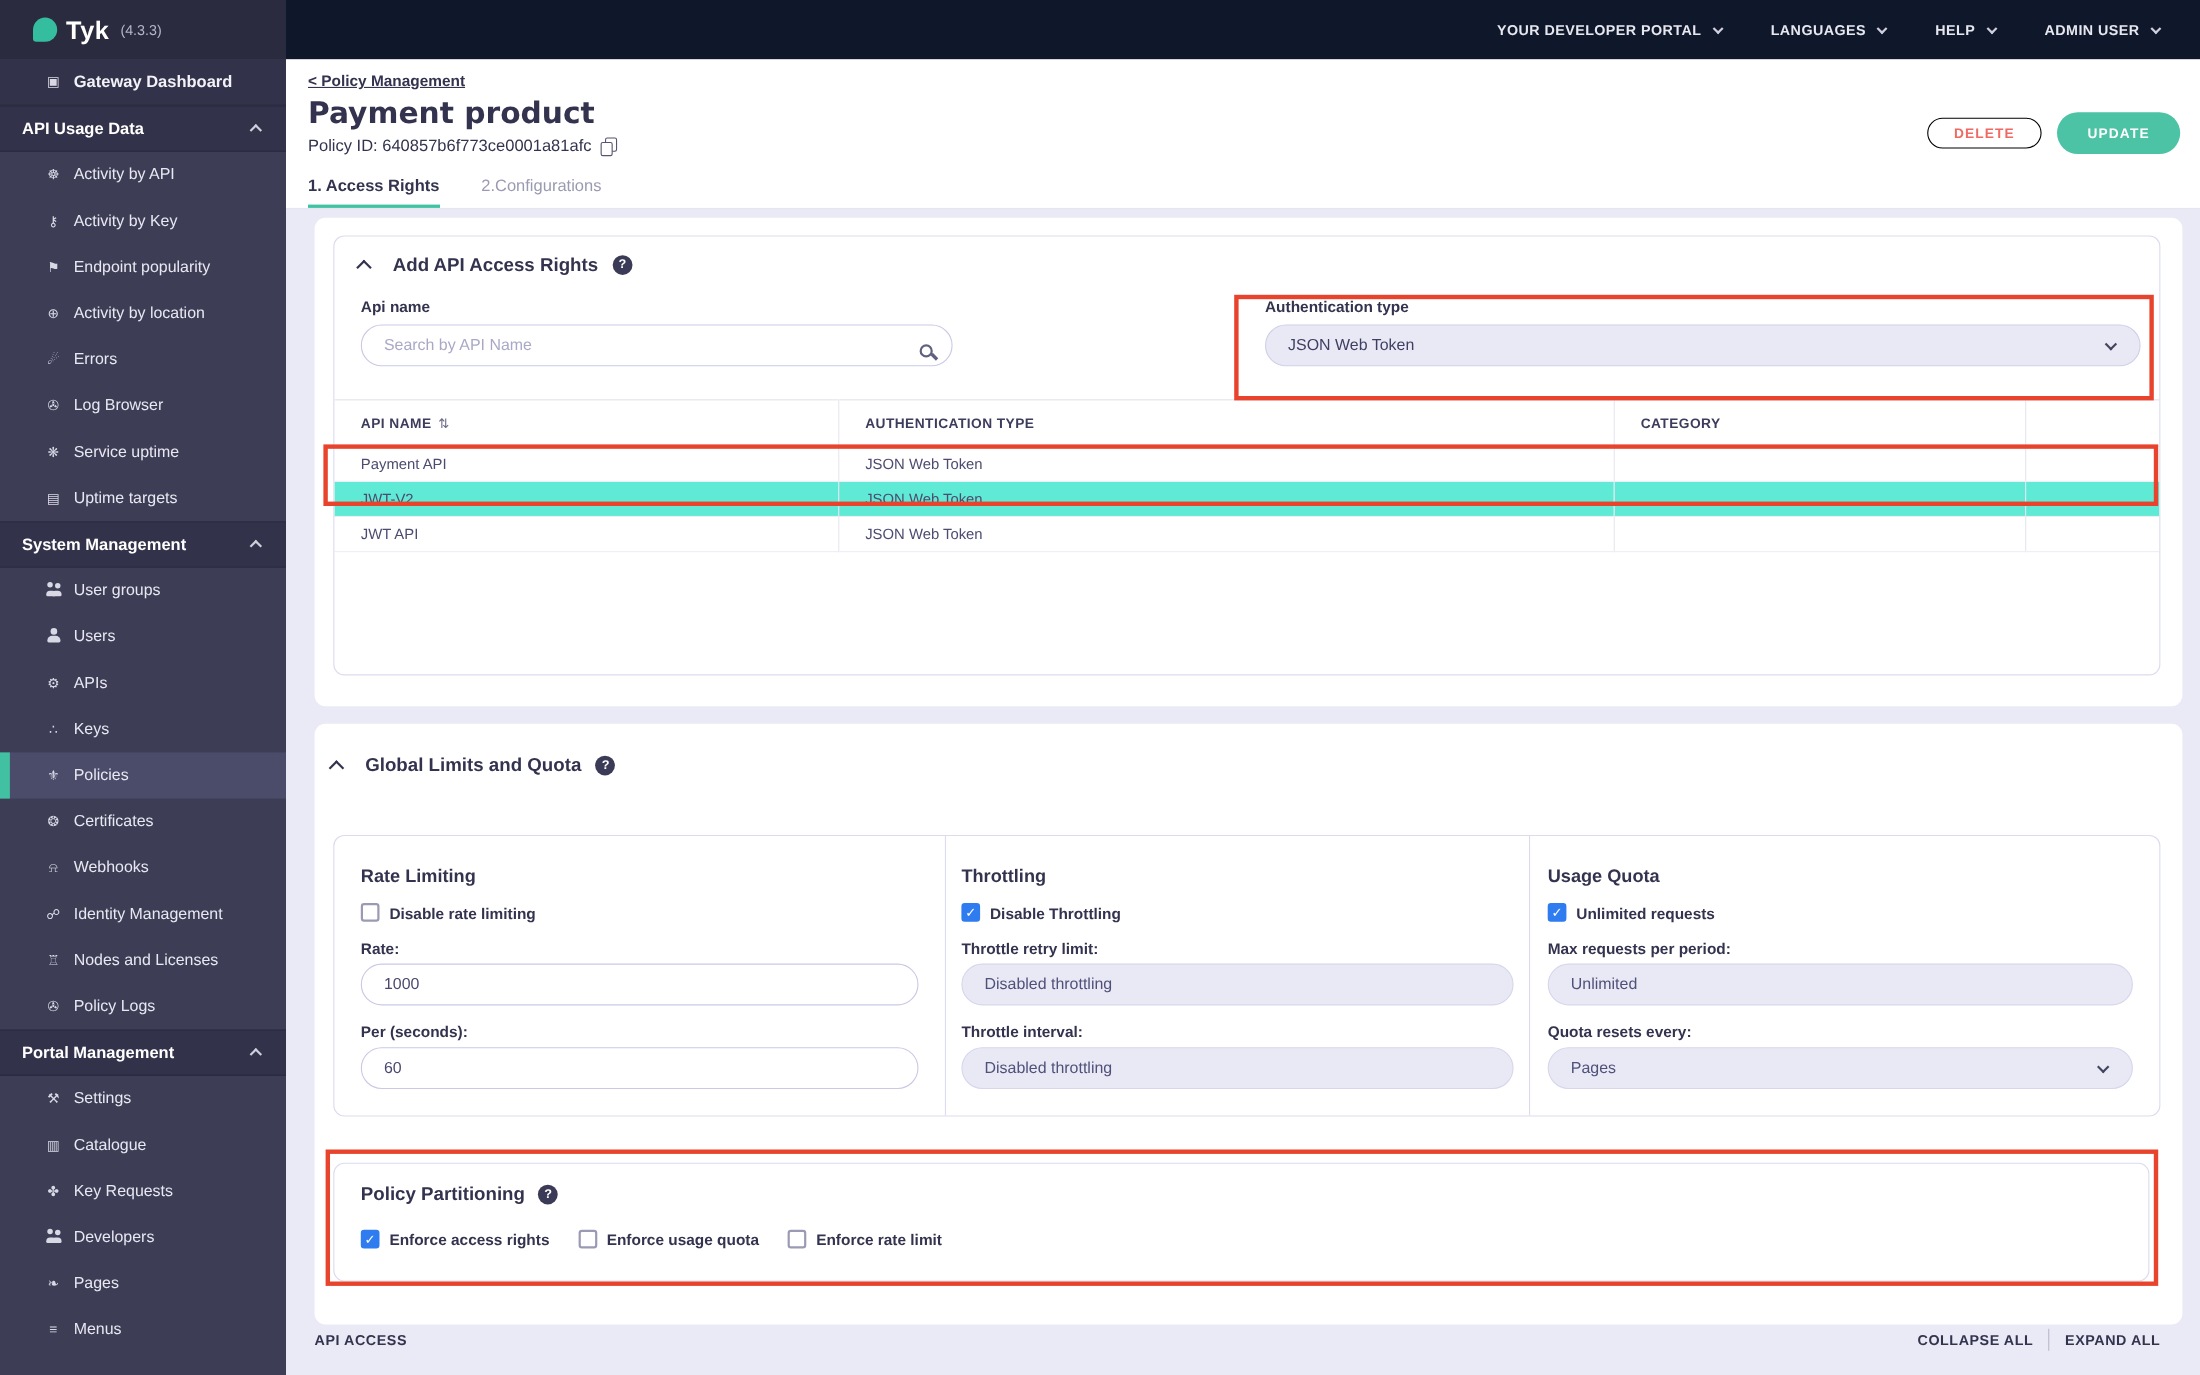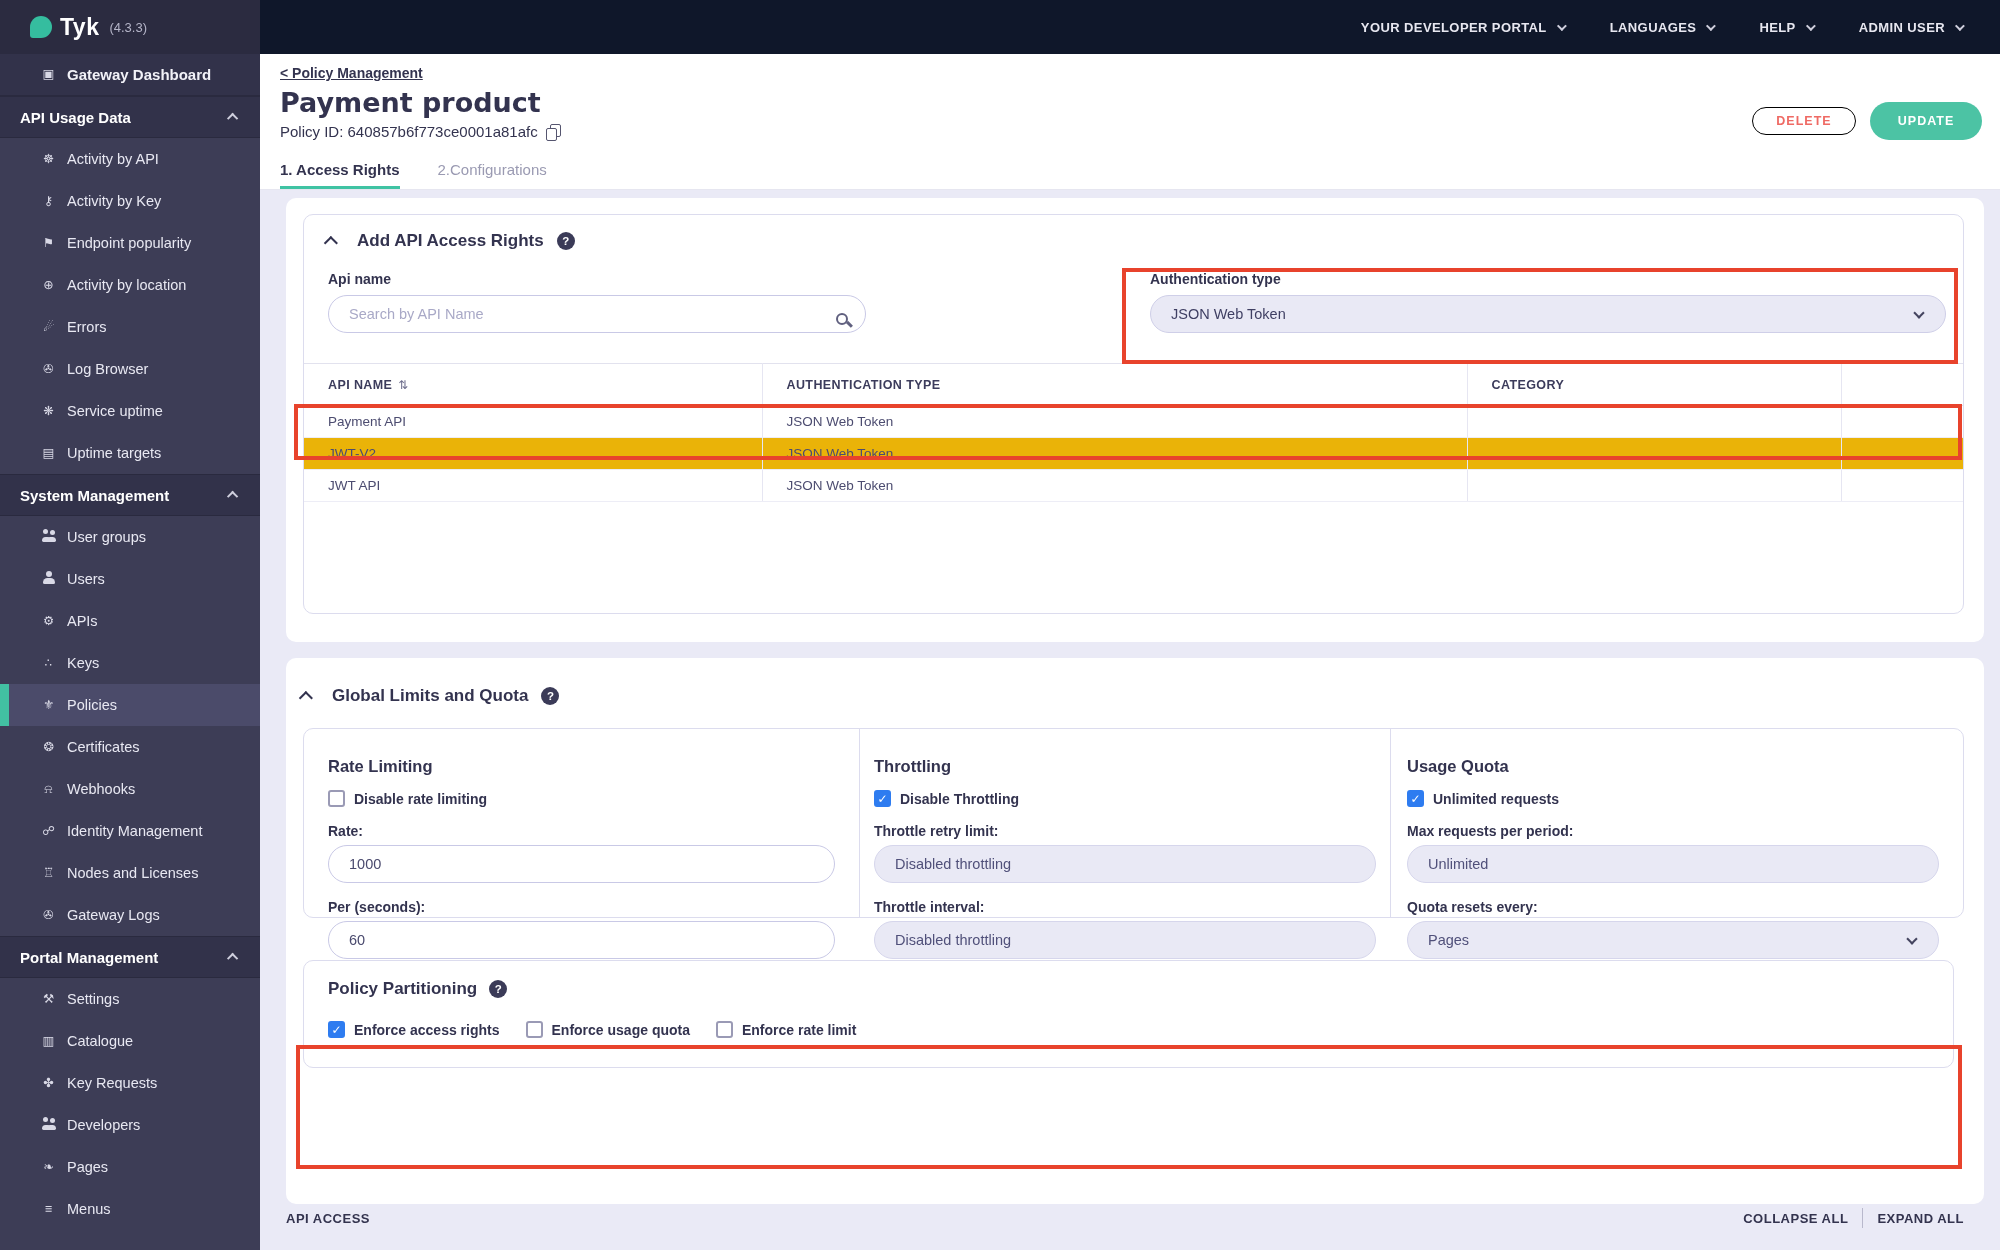--- a/index.html
+++ b/index.html
@@ -98,25 +98,25 @@
 
   
   .tbl { width:calc(100% + 41px); margin:30px -17px 0 -24px; border-collapse:collapse; table-layout:fixed;
          border-top:1px solid #e2e2ee; }
   .tbl col.c1{width:458px;} .tbl col.c2{width:705px;} .tbl col.c3{width:374px;}
   .tbl th { height:42px; text-align:left; padding-left:24px; font-size:12.5px; letter-spacing:.4px;
             color:#3c3c5c; border-right:1px solid #e6e6f2; border-bottom:1px solid #e2e2ee; }
   .tbl th:last-child, .tbl td:last-child { border-right:none; }
   .tbl td { height:32px; padding-left:24px; font-size:13.5px; color:#4c4c70;
             border-right:1px solid #e6e6f2; border-bottom:1px solid #ededf6; }
-  .tbl tr.stripe td { background:#eab308;text-decoration:underline; }
+  .tbl tr.stripe td { background:#5eead4;text-decoration:underline; }
   .sort-ic { font-family:"DejaVu Sans",sans-serif; font-size:12px; color:#6a6a8a; margin-left:6px; font-weight:400; }
 
   
-  .limits-box { height:190px; margin:20px 0 0 0; display:flex; }
+  .limits-box { height:256px; margin:51px 0 0 0; display:flex; }
   .lim-col { padding:28px 24px 0 24px; }
   .lim-col.c-rate { width:555px; padding-left:24px; }
   .lim-col.c-throttle { width:532px; border-left:1px solid #dcdcee; border-right:1px solid #dcdcee; padding-left:14px; padding-right:14px; }
   .lim-col.c-quota { flex:1; padding-left:16px; }
   .lim-title { font-size:16.5px; font-weight:700; color:#33334f; }
   .cb-row { display:flex; align-items:center; gap:9px; margin-top:14px; font-size:14px; font-weight:600; color:#33334f; }
   .cb { width:17px; height:17px; border:2px solid #9a9ab5; border-radius:3px; background:#fff; cursor:pointer;
         display:flex; align-items:center; justify-content:center; flex:0 0 17px; }
   .cb.checked { background:#2e7cf0; border-color:#2e7cf0; }
   .cb.checked::after { content:'✓'; color:#fff; font-size:12px; font-weight:700; font-family:"DejaVu Sans",sans-serif; }
@@ -229,21 +229,21 @@
         <div class="side-item">
           <span class="side-ic">☍</span>
           <span>Identity Management</span>
         </div>
         <div class="side-item">
           <span class="side-ic">♖</span>
           <span>Nodes and Licenses</span>
         </div>
         <div class="side-item">
           <span class="side-ic">✇</span>
-          <span>Gateway Logs</span>
+          <span>Policy Logs</span>
         </div>
         <div class="side-sec">
           <span>Portal Management</span>
           <span class="chev-up"></span>
         </div>
         <div class="side-item">
           <span class="side-ic">⚒</span>
           <span>Settings</span>
         </div>
         <div class="side-item">

